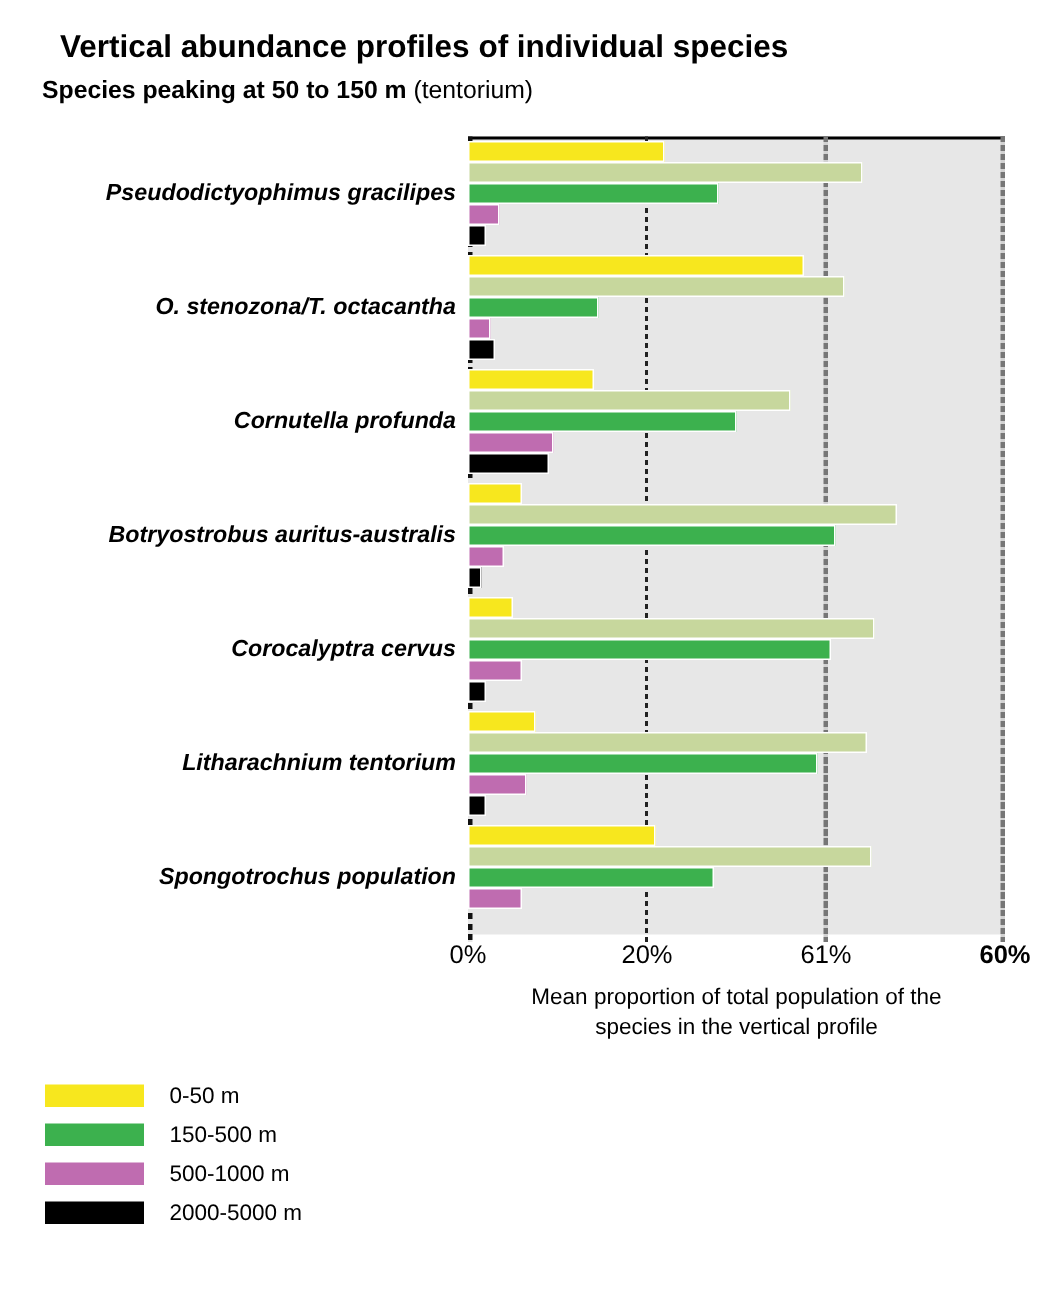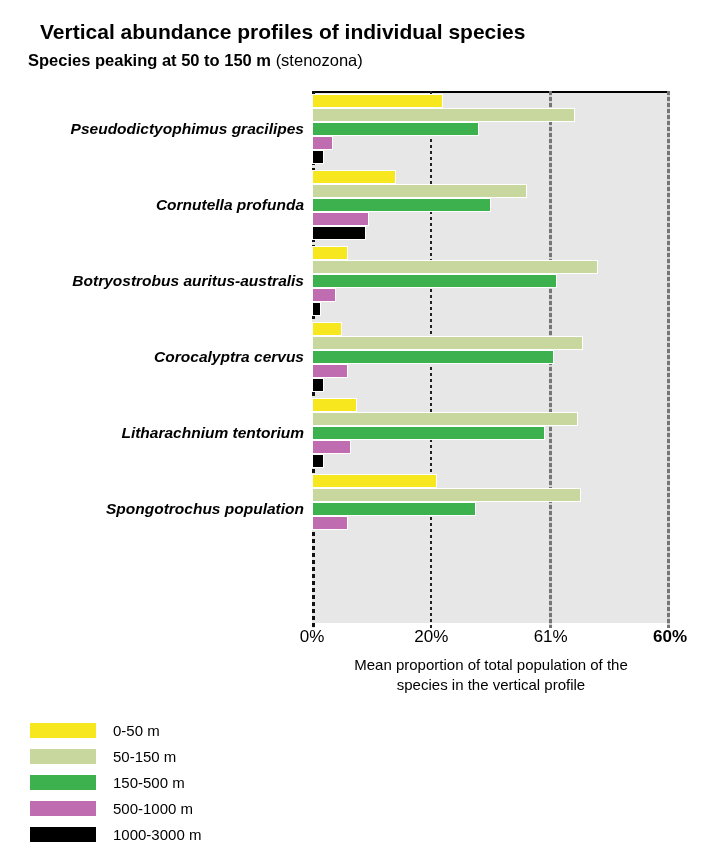--- a/index.html
+++ b/index.html
@@ -44,21 +44,21 @@
   .swatch{width:66px;height:15px;margin-right:17px;flex:0 0 auto;}
   .legend-label{font-size:15px;}
 </style>
 </head>
 <body>
 
 <div class="page">
 
   <h1 class="title">Vertical abundance profiles of individual species</h1>
   <h2 class="subtitle"><span class="bold">Species peaking at 50 to 150 m</span>
-    <span class="normal">(stenozona)</span>
+    <span class="normal">(tentorium)</span>
   </h2>
 
   <div class="chart">
     <div class="plot-bg">
       <div class="gridline gl-zero"></div>
       <div class="gridline gl-20"></div>
       <div class="gridline gl-40"></div>
       <div class="gridline gl-60"></div>
     </div>
     <div class="rows" id="species-rows">
@@ -76,20 +76,40 @@
             </div>
             <div class="bar-slot">
               <div class="bar" style="width: 5.83333%; background: rgb(191, 108, 176);"></div>
             </div>
             <div class="bar-slot">
               <div class="bar" style="width: 3.33333%; background: rgb(0, 0, 0);"></div>
             </div>
           </div>
         </div>
         <div class="species-row">
+          <div class="species-label">O. stenozona/T. octacantha</div>
+          <div class="band">
+            <div class="bar-slot">
+              <div class="bar" style="width: 62.5%; background: rgb(247, 231, 30);"></div>
+            </div>
+            <div class="bar-slot">
+              <div class="bar" style="width: 70%; background: rgb(199, 215, 157);"></div>
+            </div>
+            <div class="bar-slot">
+              <div class="bar" style="width: 24.1667%; background: rgb(60, 177, 78);"></div>
+            </div>
+            <div class="bar-slot">
+              <div class="bar" style="width: 4.16667%; background: rgb(191, 108, 176);"></div>
+            </div>
+            <div class="bar-slot">
+              <div class="bar" style="width: 5%; background: rgb(0, 0, 0);"></div>
+            </div>
+          </div>
+        </div>
+        <div class="species-row">
           <div class="species-label">Cornutella profunda</div>
           <div class="band">
             <div class="bar-slot">
               <div class="bar" style="width: 23.3333%; background: rgb(247, 231, 30);"></div>
             </div>
             <div class="bar-slot">
               <div class="bar" style="width: 60%; background: rgb(199, 215, 157);"></div>
             </div>
             <div class="bar-slot">
               <div class="bar" style="width: 50%; background: rgb(60, 177, 78);"></div>
@@ -194,30 +214,26 @@
     <div>Mean proportion of total population of the</div>
     <div>species in the vertical profile</div>
   </div>
 
   <div class="legend" id="legend">
       <div class="legend-row">
         <div class="swatch" style="background: rgb(247, 231, 30);"></div>
         <span class="legend-label">0-50 m</span>
       </div>
       <div class="legend-row">
-        <div class="swatch" style="background: rgb(199, 215, 157);"></div>
-        <span class="legend-label">50-150 m</span>
-      </div>
-      <div class="legend-row">
         <div class="swatch" style="background: rgb(60, 177, 78);"></div>
         <span class="legend-label">150-500 m</span>
       </div>
       <div class="legend-row">
         <div class="swatch" style="background: rgb(191, 108, 176);"></div>
         <span class="legend-label">500-1000 m</span>
       </div>
       <div class="legend-row">
         <div class="swatch" style="background: rgb(0, 0, 0);"></div>
-        <span class="legend-label">1000-3000 m</span>
+        <span class="legend-label">2000-5000 m</span>
       </div>
     </div>
 
 </div>
 
 </body></html>

